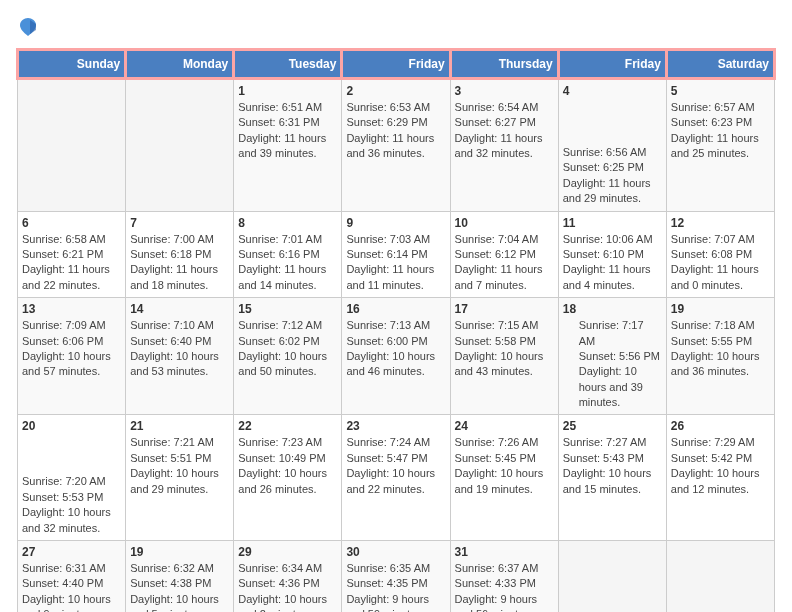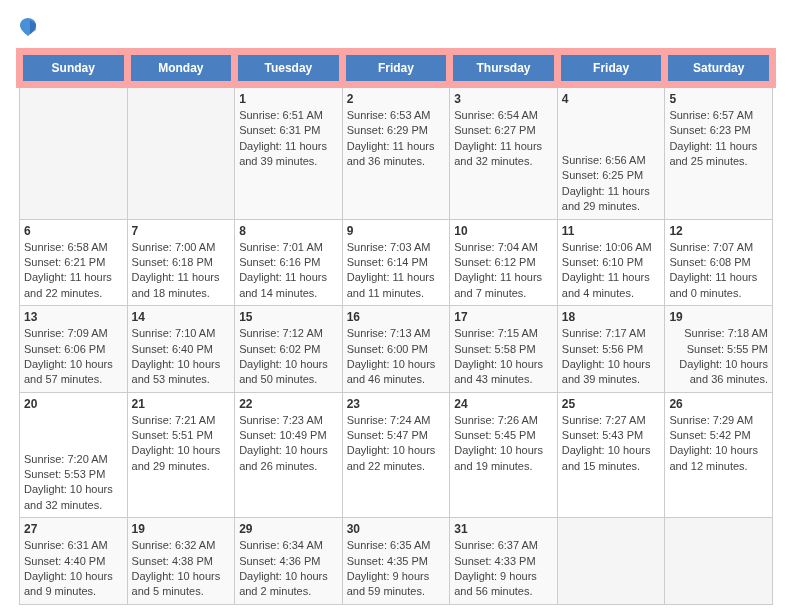--- a/index.html
+++ b/index.html
@@ -41,24 +41,24 @@
     }
     table {
       width: 100%;
       border-collapse: collapse;
       font-size: 11px;
     }
     thead tr th {
       background-color: #4a7fc1;
       color: #fff;
       padding: 6px 4px;
-      text-align: center;
+      text-align: right;
       font-size: 12px;
       font-weight: bold;
-      border: 7px solid #fca5a5;
+      border: 3px solid #fca5a5;
     }
     tbody tr td {
       border: 1px solid #ccc;
       vertical-align: top;
       padding: 4px;
       height: 80px;
       width: 14.28%;
       background: #fff;
     }
     tbody tr:nth-child(odd) td {
@@ -218,27 +218,27 @@
 Daylight: 10 hours and 46 minutes.</div>
         </td>
         <td>
           <span class="day-number">17</span>
           <div class="day-info" style="white-space: pre-line;">Sunrise: 7:15 AM
 Sunset: 5:58 PM
 Daylight: 10 hours and 43 minutes.</div>
         </td>
         <td>
           <span class="day-number">18</span>
-          <div class="day-info" style="white-space: pre-line;">Sunrise: 7:17 AM
+          <div class="day-info" style="white-space: pre-line; margin-left: 16px;">Sunrise: 7:17 AM
 Sunset: 5:56 PM
 Daylight: 10 hours and 39 minutes.</div>
         </td>
         <td>
           <span class="day-number">19</span>
-          <div class="day-info" style="white-space: pre-line; text-align: right;">Sunrise: 7:18 AM
+          <div class="day-info" style="white-space: pre-line;">Sunrise: 7:18 AM
 Sunset: 5:55 PM
 Daylight: 10 hours and 36 minutes.</div>
         </td>
       </tr>
       <tr>
         <td>
           <span class="day-number">20</span>
           <div class="day-info" style="white-space: pre-line; margin-top: 41px;">Sunrise: 7:20 AM
 Sunset: 5:53 PM
 Daylight: 10 hours and 32 minutes.</div>

